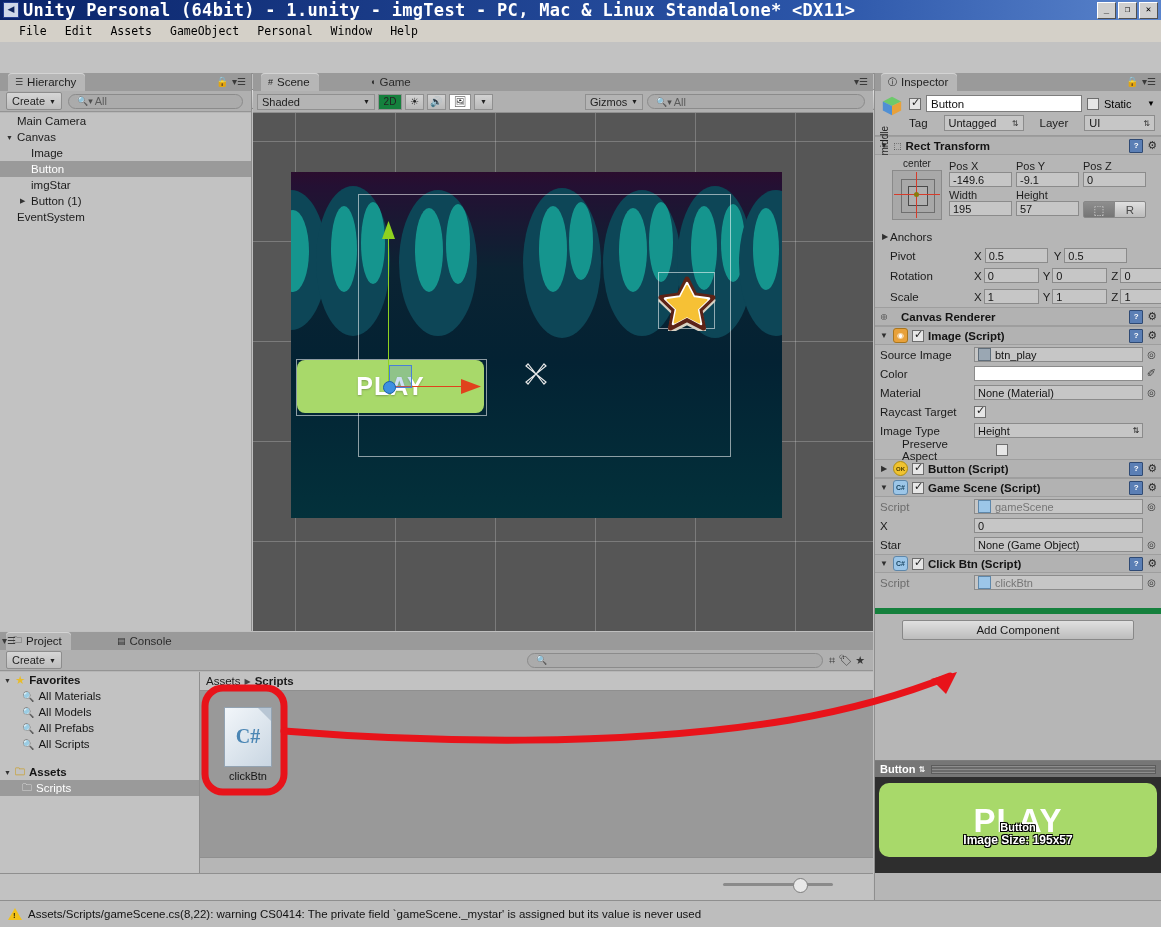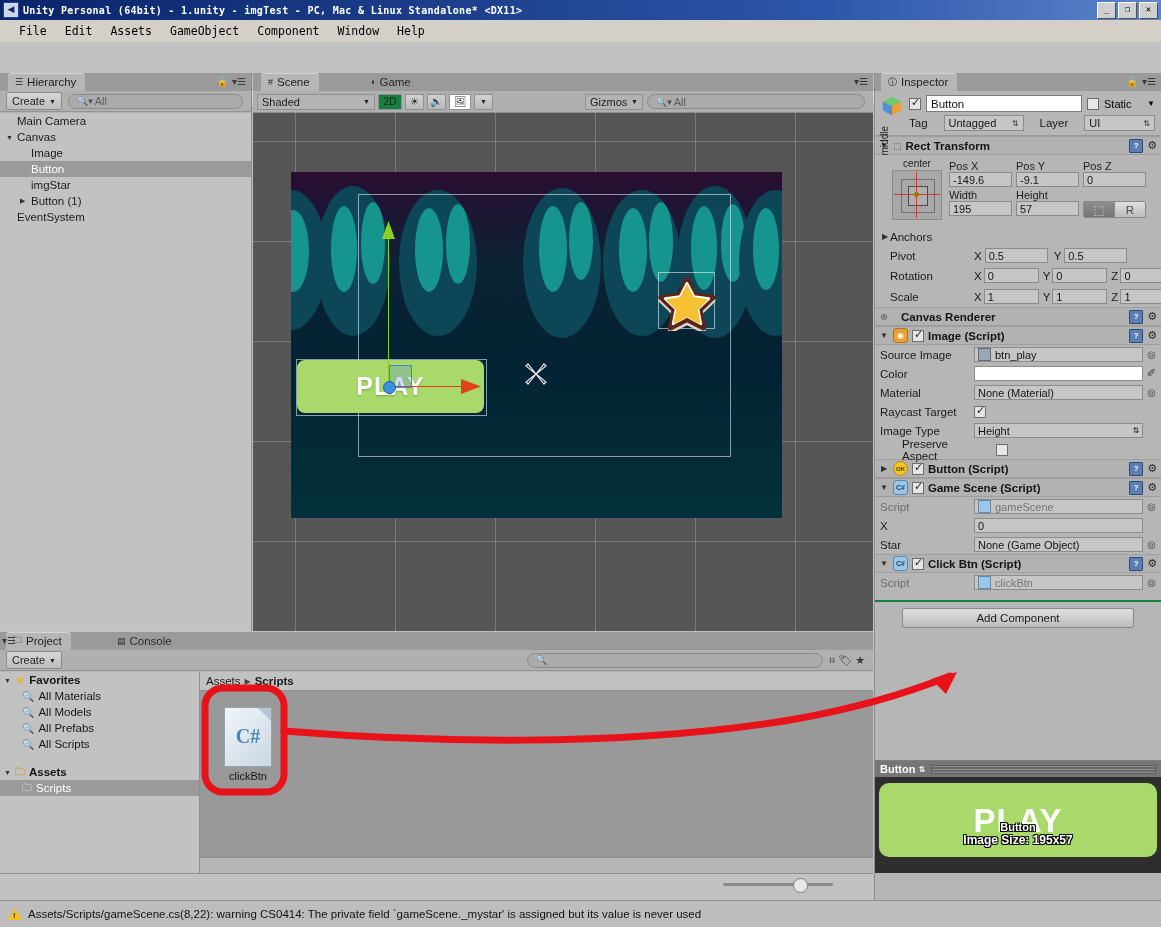--- a/index.html
+++ b/index.html
@@ -16,21 +16,21 @@
     position:absolute;left:0;top:0;width:1161px;height:20px;
     background:linear-gradient(to right,#0a246a 0%,#2b55a8 70%,#5a84cc 100%);
     display:flex;align-items:center;
   }
   .titlebar .tb-ico{
     width:14px;height:14px;margin-left:3px;margin-right:4px;
     background:#cfd8e8;border:1px solid #25408f;color:#10265e;
     font-size:9px;line-height:13px;text-align:center;
   }
   .titlebar .tb-text{
-    color:#fff;font-weight:bold;font-size:10px;letter-spacing:.3px;
+    color:#fff;font-weight:bold;font-size:17px;letter-spacing:.3px;
     font-family:"DejaVu Sans Mono","Liberation Mono",monospace;
     white-space:nowrap;
   }
   .winbtns{position:absolute;right:3px;top:2px;display:flex;gap:2px;}
   .winbtn{
     width:17px;height:15px;background:#cfcfcf;border:1px solid #fff;
     border-right-color:#505050;border-bottom-color:#505050;
     font-size:9px;line-height:13px;text-align:center;color:#000;
     font-family:"DejaVu Sans Mono",monospace;
   }
@@ -257,21 +257,21 @@
       <div class="winbtn">❐</div>
       <div class="winbtn">✕</div>
     </div>
   </div>
 
   <div class="menubar">
     <div class="menu-item">File</div>
     <div class="menu-item">Edit</div>
     <div class="menu-item">Assets</div>
     <div class="menu-item">GameObject</div>
-    <div class="menu-item">Component</div>
+    <div class="menu-item">Personal</div>
     <div class="menu-item">Window</div>
     <div class="menu-item">Help</div>
   </div>
 
   <div class="toolbar">
     <div class="tool-group" style="left:12px;top:47px;">
       <div class="tbtn active" style="width:33px;">✋</div>
       <div class="tbtn" style="width:32px;">✛</div>
       <div class="tbtn" style="width:32px;">⟳</div>
       <div class="tbtn" style="width:32px;">⤢</div>
@@ -679,21 +679,21 @@
       </div>
       <div class="prop-row">
         <span class="plabel dim">Script</span>
         <div class="pfield dim">
           <span style="width:11px;height:11px;background:#9cc6e8;border:1px solid #5e87aa;margin-right:4px;"></span>
           <span>clickBtn</span>
         </div>
         <span class="objdot">◎</span>
       </div>
 
-      <div style="border-top:2px solid #15803d;margin-top:8px;padding:6px 27px;">
+      <div style="border-top:6px solid #15803d;margin-top:16px;padding:6px 27px;">
         <div class="btn3d" style="height:20px;">Add Component</div>
       </div>
     </div>
 
     <div class="preview-pane">
       <div class="prev-bar">
         <span>Button</span>
         <span style="font-size:8px;margin-left:3px;">⇅</span>
         <span class="prev-stripes"></span>
       </div>

